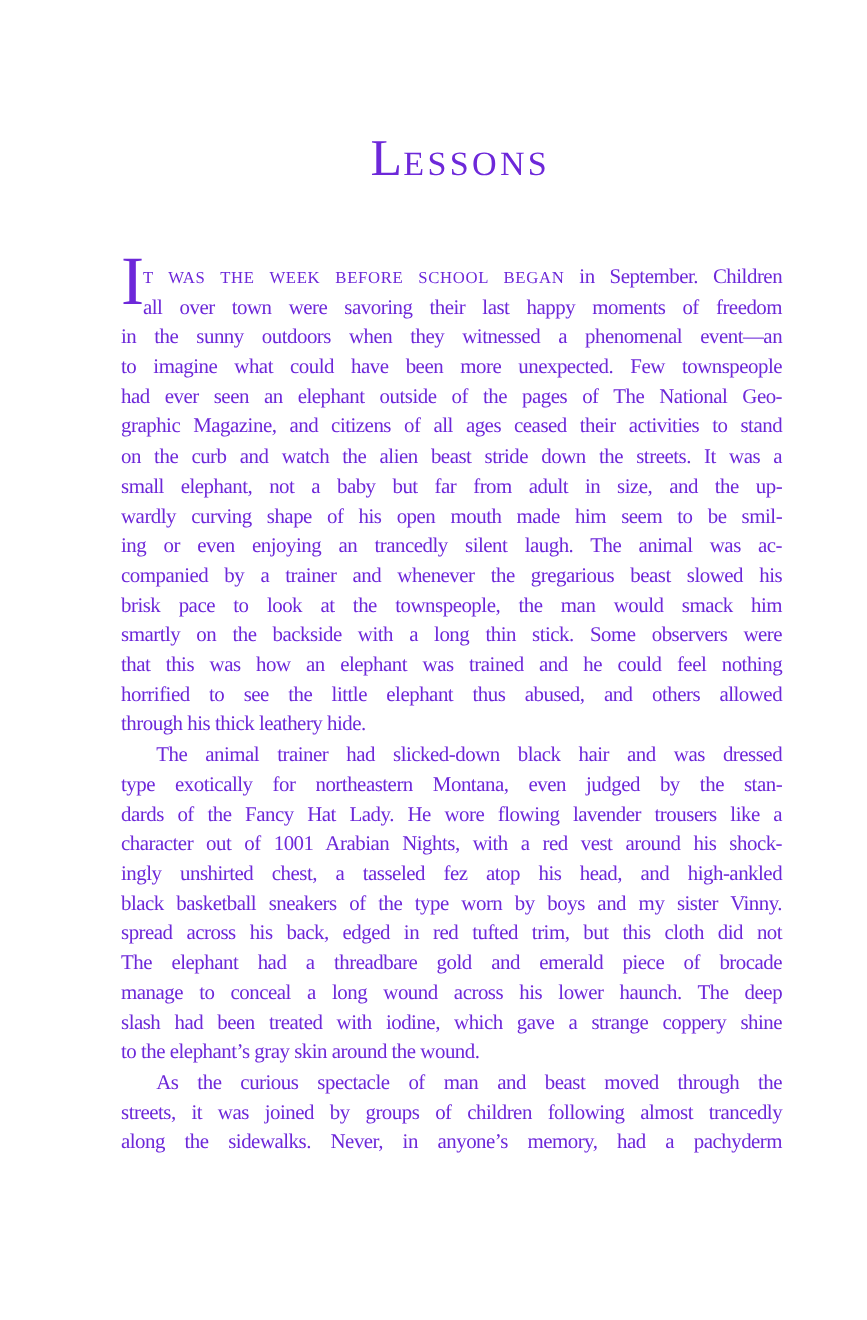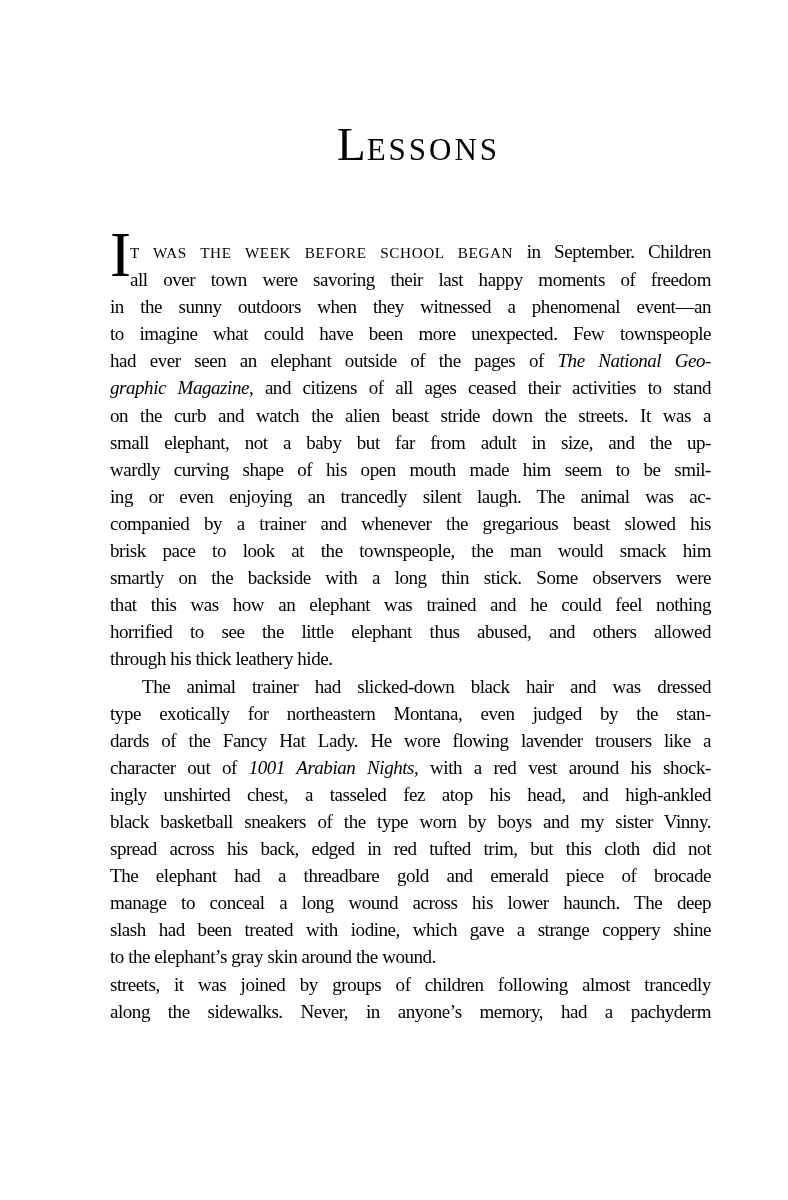--- a/index.html
+++ b/index.html
@@ -2,21 +2,21 @@
 <html><head>
 <meta charset="utf-8">
 <style>
   html, body { margin: 0; padding: 0; background: #ffffff; }
   .page {
     position: relative;
     width: 788px;
     height: 1080px;
     background: #ffffff;
     font-family: "Liberation Serif", serif;
-    color: #000000;
+    color: #6d28d9;
     overflow: hidden;
   }
   .chapter-title {
     position: absolute;
     top: 121px;
     left: 118px;
     width: 601px;
     margin: 0;
     text-align: center;
     font-weight: normal;
@@ -44,21 +44,21 @@
   .line.pad    { padding-left: 20px; }
   .line.indent { padding-left: 32px; }
   .dropcap {
     position: absolute;
     left: 0;
     top: -14px;
     font-size: 63px;
     line-height: 1;
   }
   .sc { text-transform: uppercase; font-size: 0.8em; letter-spacing: 0.6px; }
-  .it { font-style: italic; }
+  .it { }
   .rg { }
 </style>
 </head>
 <body>
 
 <div class="page">
   <h1 class="chapter-title"><span class="title-initial">L</span><span class="title-rest">essons</span></h1>
   <section class="body-text" id="body-text">
       <div class="para">
         <span class="dropcap">I</span>
@@ -86,17 +86,18 @@
         <div class="line"><span class="rg">character out of </span><span class="it">1001 Arabian Nights</span><span class="rg">, with a red vest around his shock-</span></div>
         <div class="line"><span class="rg">ingly unshirted chest, a tasseled fez atop his head, and high-ankled</span></div>
         <div class="line"><span class="rg">black basketball sneakers of the type worn by boys and my sister Vinny.</span></div>
         <div class="line"><span class="rg">spread across his back, edged in red tufted trim, but this cloth did not</span></div>
         <div class="line"><span class="rg">The elephant had a threadbare gold and emerald piece of brocade</span></div>
         <div class="line"><span class="rg">manage to conceal a long wound across his lower haunch. The deep</span></div>
         <div class="line"><span class="rg">slash had been treated with iodine, which gave a strange coppery shine</span></div>
         <div class="line last"><span class="rg">to the elephant’s gray skin around the wound.</span></div>
       </div>
       <div class="para">
+        <div class="line indent"><span class="rg">As the curious spectacle of man and beast moved through the</span></div>
         <div class="line"><span class="rg">streets, it was joined by groups of children following almost trancedly</span></div>
         <div class="line"><span class="rg">along the sidewalks. Never, in anyone’s memory, had a pachyderm</span></div>
       </div>
     </section>
 </div>
 
 </body></html>

